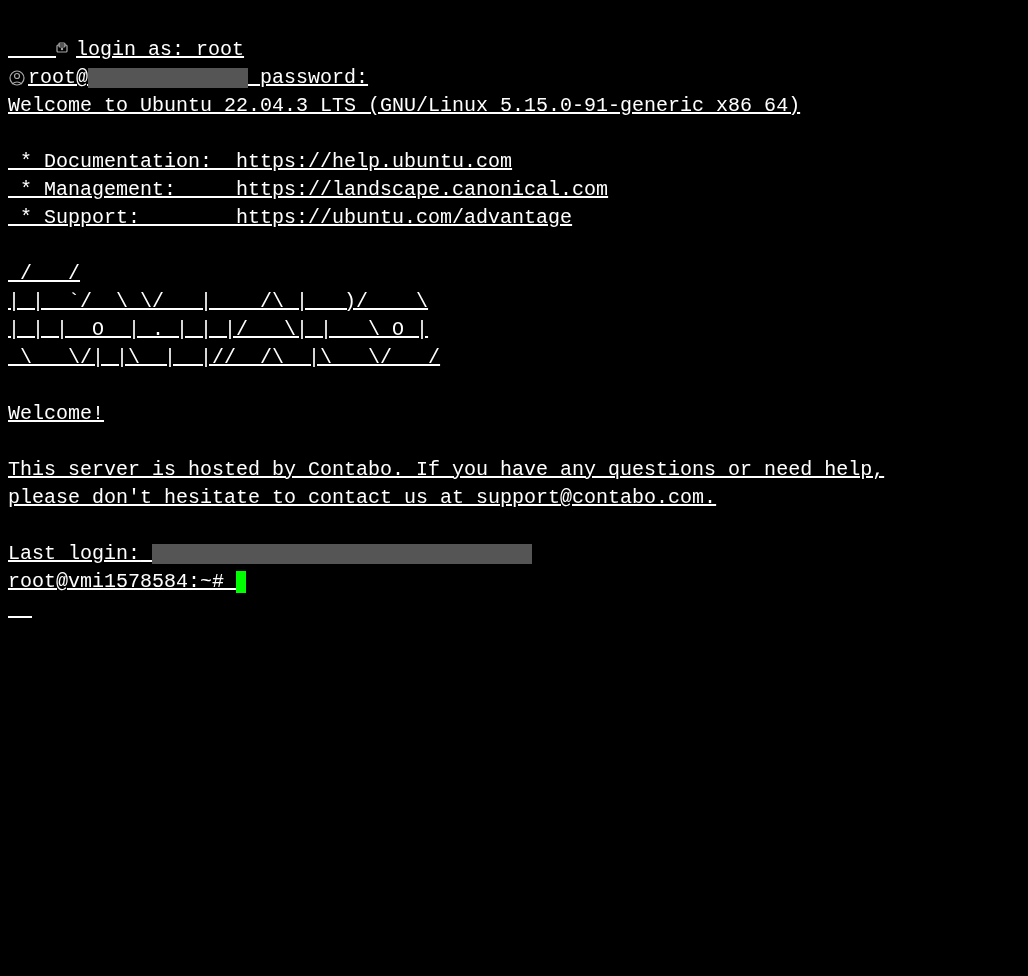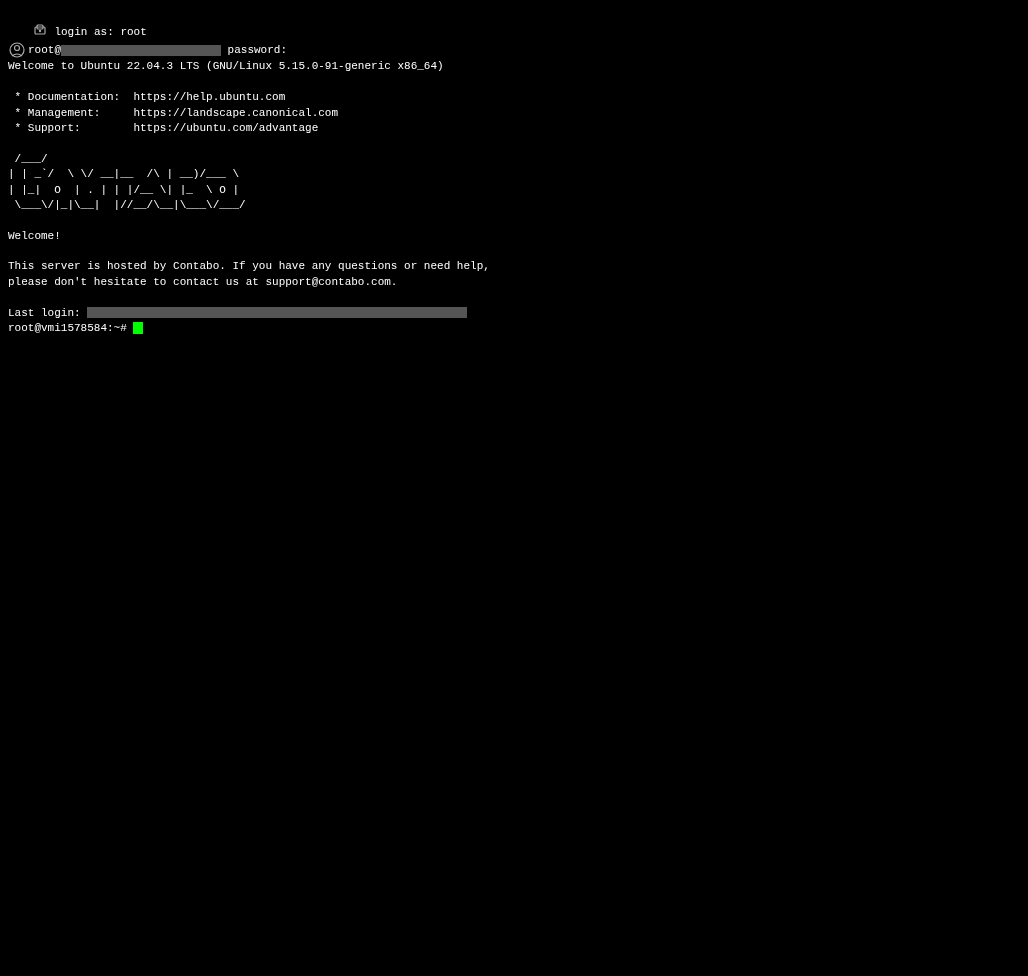--- a/index.html
+++ b/index.html
@@ -23,22 +23,23 @@
       height: 100%;
       background-color: #000000;
       padding: 8px 8px;
       position: relative;
     }
 
     .terminal-content {
       white-space: pre;
       line-height: 1.4;
       font-family: 'Courier New', Courier, monospace;
-      font-size: 11px;
+      font-size: 20px;
       color: #ffffff;
+      text-decoration: underline;
     }
 
     .redacted {
       background-color: #555555;
       color: transparent;
       display: inline-block;
       min-width: 160px;
       height: 1em;
       vertical-align: middle;
     }

